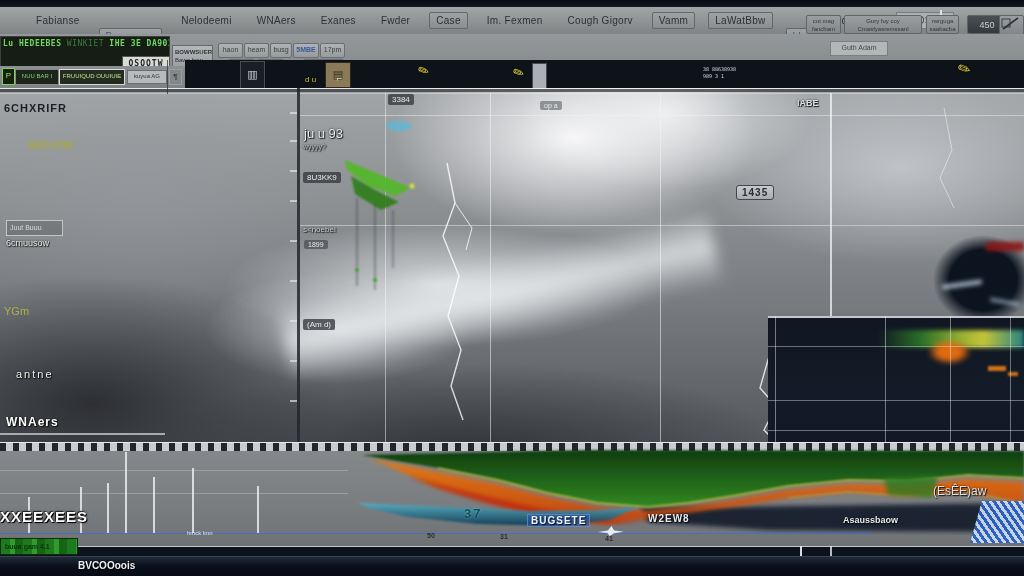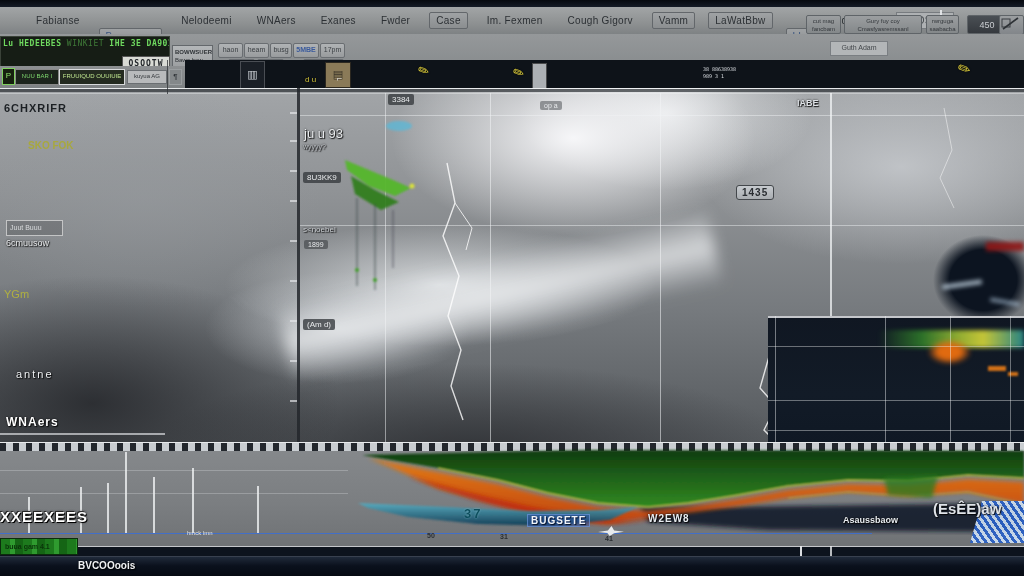--- a/index.html
+++ b/index.html
@@ -344,21 +344,21 @@
   <div class="abs hatch"></div>
   <div class="abs plane"></div>
   <div class="abs status-green">buua gam 4.1</div>
 
   <div class="abs bottombar"></div>
 
   <div class="lbl" style="left:4px;top:102px;color:#1c2024;font-weight:bold;font-size:11px;letter-spacing:1px">6CHXRIFR</div>
   <div class="lbl" style="left:28px;top:140px;color:#a8a83e;font-weight:bold;font-size:10px">SKO FOK</div>
   <div class="lbl" style="left:6px;top:220px;width:52px;height:14px;border:1px solid rgba(230,230,230,.7);background:rgba(0,0,0,.15);color:#d8dadc;font-size:7px;line-height:13px;padding-left:3px">Juut Buuu</div>
   <div class="lbl shadowed" style="left:6px;top:238px;color:#eceef0;font-size:9px">6cmuusow</div>
-  <div class="lbl" style="left:4px;top:288px;color:#b0b040;font-weight:normal;font-size:11px">YGm</div>
+  <div class="lbl" style="left:4px;top:305px;color:#b0b040;font-weight:normal;font-size:11px">YGm</div>
   <div class="lbl shadowed" style="left:16px;top:368px;color:#f0f2f4;font-size:11px;letter-spacing:2px">antne</div>
   <div class="lbl shadowed" style="left:6px;top:415px;color:#ffffff;font-weight:bold;font-size:12px;letter-spacing:1px">WNAers</div>
   <div class="hline" style="left:0;top:433px;width:165px;height:2px;opacity:.6"></div>
 
   <div class="lbl shadowed" style="left:304px;top:126px;color:#e8eaec;font-size:13px">ju u 93</div>
   <div class="lbl shadowed" style="left:303px;top:143px;color:#b8bcc0;font-size:7px">wyyyy?</div>
   <div class="chip" style="left:303px;top:172px;font-size:8px">8U3KK9</div>
   <div class="lbl shadowed" style="left:303px;top:225px;color:#d0d4d8;font-size:8px">s&lt;noebel</div>
   <div class="chip" style="left:304px;top:240px;font-size:7px;background:rgba(52,56,60,.55)">1899</div>
   <div class="chip" style="left:303px;top:319px;font-size:8px">(Am d)</div>
@@ -371,15 +371,15 @@
   <div class="lbl" style="left:0px;top:508px;color:#ffffff;font-weight:bold;font-size:15px;letter-spacing:1px;text-shadow:0 0 3px #000,1px 1px 0 #000,-1px -1px 0 #333">XXEEXEES</div>
   <div class="lbl shadowed" style="left:78px;top:560px;color:#f0f2f4;font-weight:bold;font-size:10px">BVCOOoois</div>
   <div class="lbl" style="left:187px;top:530px;color:#e0e3e6;font-size:6px">hmck lmn</div>
   <div class="lbl" style="left:427px;top:532px;color:#2a2e32;font-size:7px;font-weight:bold">50</div>
   <div class="lbl" style="left:500px;top:533px;color:#2a2e32;font-size:7px;font-weight:bold">31</div>
   <div class="lbl" style="left:605px;top:535px;color:#2a2e32;font-size:7px;font-weight:bold">41</div>
   <div class="lbl" style="left:464px;top:506px;color:#0e4f5e;font-weight:bold;font-size:13px;letter-spacing:2px;text-shadow:0 0 2px rgba(180,230,240,.5)">37</div>
   <div class="lbl bluechip">BUGSETE</div>
   <div class="lbl shadowed" style="left:648px;top:513px;color:#e8ecf0;font-weight:bold;font-size:10px;letter-spacing:1px">W2EW8</div>
   <div class="lbl shadowed" style="left:843px;top:515px;color:#e8ecf0;font-weight:bold;font-size:9px">Asaussbaow</div>
-  <div class="lbl shadowed" style="left:933px;top:500px;color:#dfe3e8;font-weight:bold;font-size:15px">(EsÊE)aw</div>
+  <div class="lbl shadowed" style="left:933px;top:484px;color:#dfe3e8;font-weight:normal;font-size:12px">(EsÊE)aw</div>
 
 </div>
 
 </body></html>

